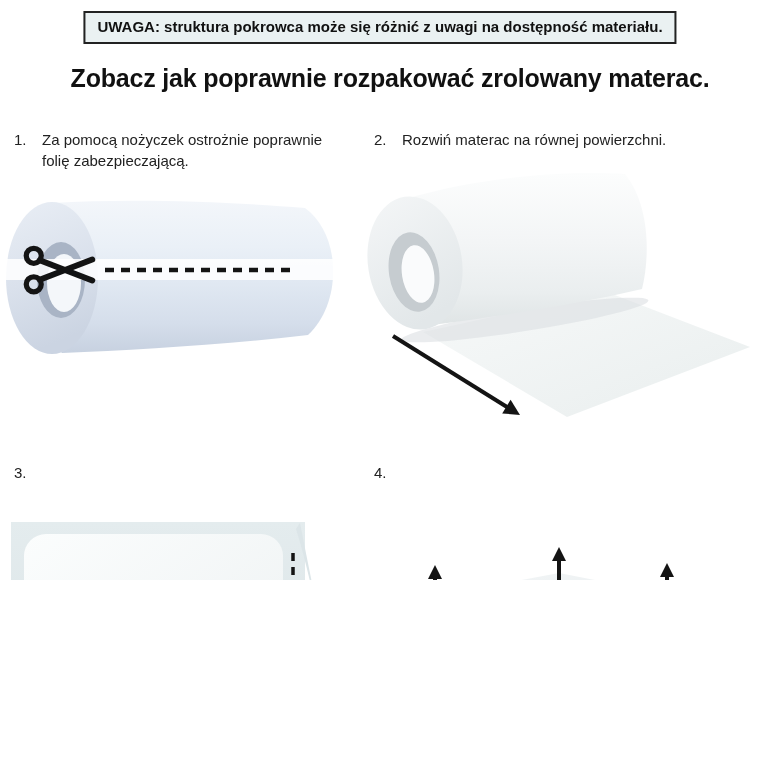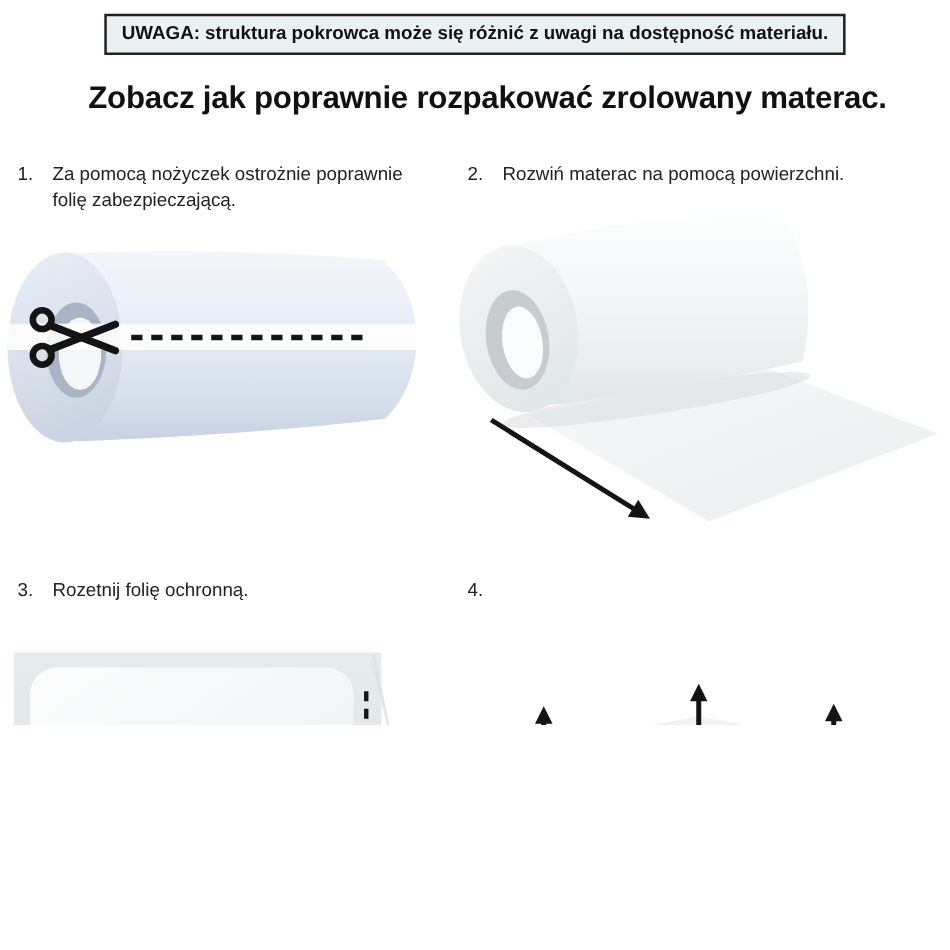--- a/index.html
+++ b/index.html
@@ -107,21 +107,21 @@
 
   <h1 class="title">Zobacz jak poprawnie rozpakować zrolowany materac.</h1>
 
   <div class="step" id="step1">
     <span class="num">1.</span>
     <span class="txt">Za pomocą nożyczek ostrożnie poprawnie folię zabezpieczającą.</span>
   </div>
 
   <div class="step" id="step2">
     <span class="num">2.</span>
-    <span class="txt">Rozwiń materac na pomocą powierzchni.</span>
+    <span class="txt">Rozwiń materac na równej powierzchni.</span>
   </div>
 
   <svg id="ill1" class="ill" width="350" height="250" viewBox="0 0 350 250">
     <g>
       <path d="M47,13 C130,8 225,12 300,18 C336,44 338,112 303,145 C220,155 130,160 57,163 C8,112 10,58 47,13 Z" fill="url(#gRoll1)"></path>
       <ellipse cx="47" cy="88" rx="46" ry="76" fill="url(#gCap1)"></ellipse>
       <ellipse cx="56" cy="90" rx="24" ry="38" fill="#a9b4c5"></ellipse>
       <ellipse cx="59" cy="93" rx="17" ry="29" fill="#f4f7fa"></ellipse>
       <rect x="1" y="69" width="347" height="21" fill="#ffffff" opacity="0.85"></rect>
     </g>
@@ -139,21 +139,20 @@
       <ellipse cx="58" cy="109" rx="16" ry="29" fill="#fafbfc" transform="rotate(-9 58 109)"></ellipse>
     </g>
     <g>
       <line x1="33" y1="171" x2="147" y2="242" stroke="#141414" stroke-width="4"></line>
       <polygon points="160,250 142.2,248.4 150.6,234.8" fill="#141414"></polygon>
     </g>
   </svg>
 
   <div class="step" id="step3">
     <span class="num">3.</span>
-    <span class="txt">Rozetnij folię ochronną.</span>
   </div>
 
   <div class="step" id="step4">
     <span class="num">4.</span>
   </div>
 
   <svg id="ill3" class="ill" width="345" height="245" viewBox="0 0 345 245">
     <g>
       <rect x="6" y="7" width="294" height="209" fill="url(#gFilm3)"></rect>
       <path d="M295,8 C305,58 315,112 327,150 C332,165 330,180 318,194 C324,152 309,72 291,14 Z" fill="#dce5e8"></path>

